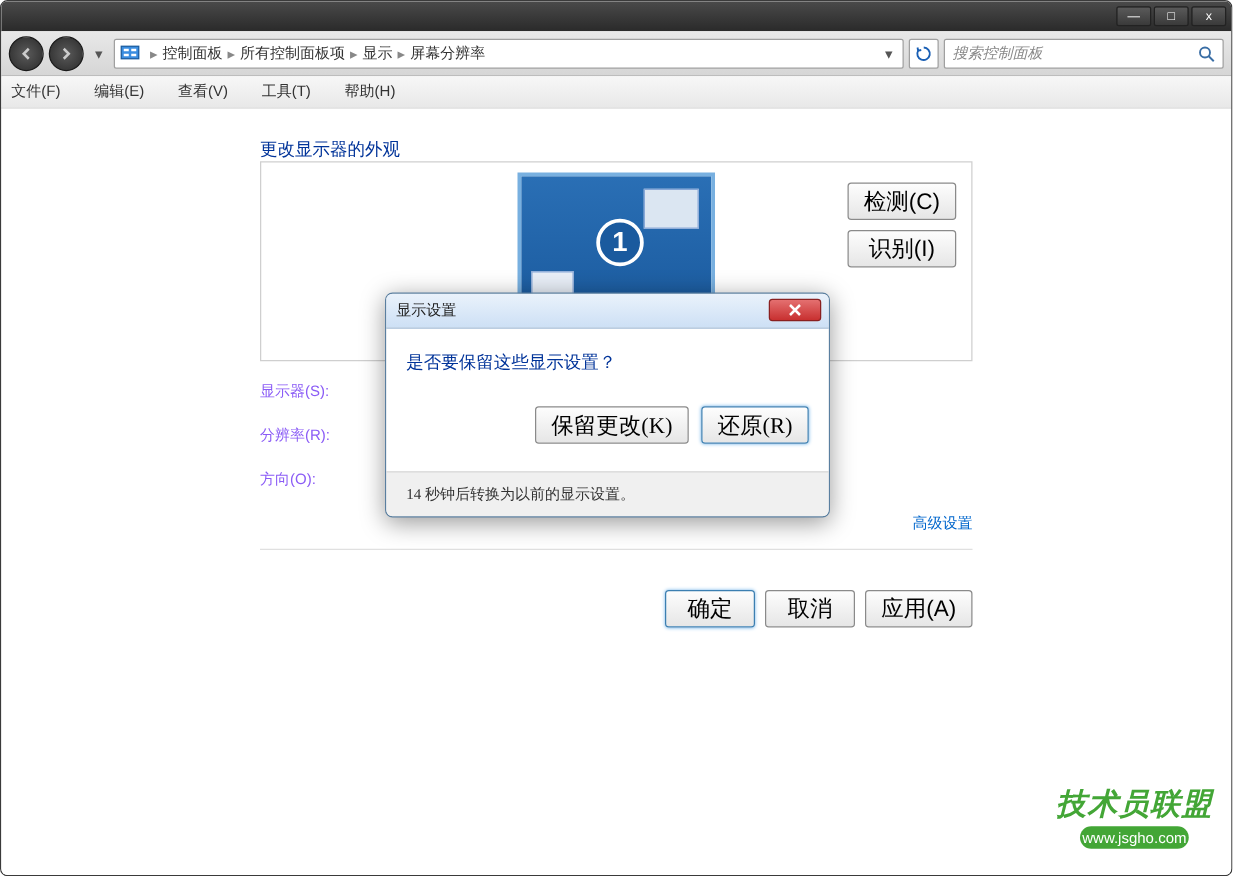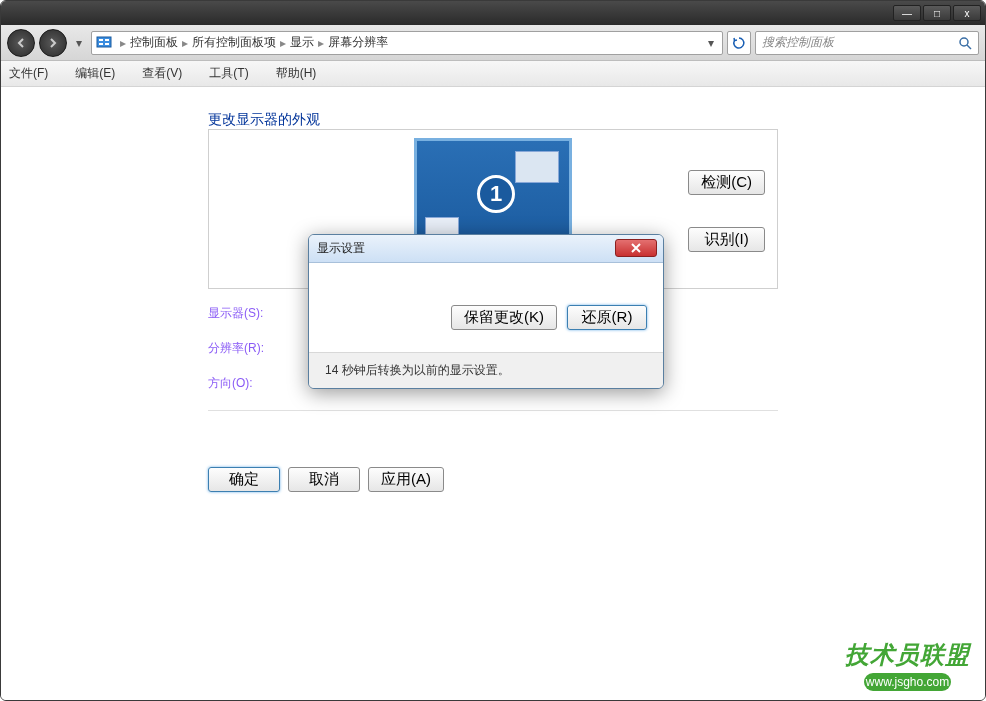--- a/index.html
+++ b/index.html
@@ -28,46 +28,46 @@
 .content-inner { width: 570px; margin: 0 auto; }
 .page-title { color: #003399; font-size: 14px; }
 
 .monitor-box { border: 1px solid #cfcfcf; height: 160px; position: relative; display: flex; justify-content: center; padding-top: 8px; }
 .monitor-preview { width: 158px; height: 120px; background: linear-gradient(#2a6fb5,#1a5a9e); border: 3px solid #78b0e0; position: relative; }
 .monitor-preview::after { content: ""; position: absolute; left: 50%; bottom: -8px; transform: translateX(-50%); width: 40px; height: 6px; background: #2a2a2a; border-radius: 0 0 3px 3px; }
 .preview-win1 { position: absolute; top: 10px; right: 10px; width: 44px; height: 32px; background: #dbe6f2; border: 1px solid #88a8d8; }
 .preview-win2 { position: absolute; bottom: 8px; left: 8px; width: 34px; height: 30px; background: #e8eef7; border: 1px solid #88a8d8; }
 .monitor-num { position: absolute; top: 34px; left: 60px; width: 38px; height: 38px; border-radius: 50%; border: 3px solid #fff; color: #fff; font-size: 22px; font-weight: bold; display: flex; align-items: center; justify-content: center; background: #1a5a9e; }
 .side-btns { position: absolute; right: 12px; top: 16px; display: flex; flex-direction: column; gap: 8px; }
-.win-btn { min-width: 64px; padding: 2px 12px; background: linear-gradient(#fdfdfd,#e6e6e6); border: 1px solid #8a8a8a; border-radius: 3px; cursor: pointer; font-size: 15px; text-align: center; margin-top: 24px; }
+.win-btn { min-width: 64px; padding: 2px 12px; background: linear-gradient(#fdfdfd,#e6e6e6); border: 1px solid #8a8a8a; border-radius: 3px; cursor: pointer; font-size: 18px; text-align: center; }
 
 .form-rows { margin-top: 16px; }
 .form-row { display: flex; align-items: center; margin-bottom: 18px; }
 .form-row label { width: 100px; color: #8b5cf6; }
 .adv-link { text-align: right; margin: 8px 0 12px; }
 .adv-link a, .help-links a { color: #0066cc; text-decoration: none; cursor: pointer; }
 .divider { border: none; border-top: 1px solid #e0e0e0; margin: 6px 0 14px; }
 .help-links { display: flex; flex-direction: column; gap: 10px; }
 
-.bottom-btns { display: flex; gap: 8px; margin-top: 32px; }
+.bottom-btns { display: flex; justify-content: flex-end; gap: 8px; margin-top: 32px; }
 .bottom-btns .win-btn { min-width: 72px; }
 .win-btn.primary { border: 1px solid #3c7fb1; box-shadow: 0 0 3px #6db0e8; }
 
 
-.dialog { position: absolute; left: 308px; top: 234px; width: 356px; background: #f0f0f0; border: 1px solid #5a7fa0; border-radius: 6px; box-shadow: 0 4px 20px rgba(0,0,0,0.4); overflow: hidden; }
+.dialog { position: absolute; left: 308px; top: 234px; width: 356px; background: #f0f0f0; border: 1px solid #5a7fa0; border-radius: 6px; box-shadow: 0 4px 20px rgba(0,0,0,0.4); overflow: hidden; font-family: Liberation Serif, serif; }
 .dialog-title { height: 28px; background: linear-gradient(#eaf2fb,#cde0f5); border-bottom: 1px solid #a8c0da; display: flex; align-items: center; padding: 0 8px; font-size: 12px; color: #222; position: relative; }
 .dialog-close { position: absolute; right: 6px; top: 4px; width: 42px; height: 18px; background: linear-gradient(#e47070,#c83030); border: 1px solid #8a2020; border-radius: 3px; color: #fff; display: flex; align-items: center; justify-content: center; font-weight: bold; font-size: 11px; cursor: pointer; }
 .dialog-body { background: #fff; padding: 18px 16px 22px; }
 .dialog-msg { color: #003399; font-size: 14px; margin-bottom: 26px; }
 .dialog-btns { display: flex; justify-content: flex-end; gap: 10px; }
 .dialog-btns .win-btn { min-width: 80px; }
 .dialog-footer { background: #f0f0f0; padding: 9px 16px; color: #333; border-top: 1px solid #d8d8d8; }
 
 
-.watermark { position: absolute; right: 16px; bottom: 10px; text-align: center; }
+.watermark { position: absolute; right: 16px; bottom: 22px; text-align: center; }
 .watermark .wm1 { font-size: 24px; font-weight: bold; color: #43a636; font-style: italic; letter-spacing: 1px; }
 .watermark .wm2 { background: #43a636; color: #fff; font-size: 12px; padding: 2px 2px; border-radius: 10px; display: inline-block; margin-top: 2px; }
 
 svg { display: block; }
 </style>
 </head>
 <body>
 
 <div class="window">
   <div class="titlebar">
@@ -154,20 +154,21 @@
             <label>显示器(S):</label>
           </div>
         <div class="form-row">
             <label>分辨率(R):</label>
           </div>
         <div class="form-row">
             <label>方向(O):</label>
           </div>
       </div>
 
+      <div class="adv-link"><a>高级设置</a></div>
       <hr class="divider">
 
       <div class="bottom-btns">
         <div class="win-btn primary">确定</div>
         <div class="win-btn">取消</div>
         <div class="win-btn">应用(A)</div>
       </div>
     </div>
   </div>
 </div>
@@ -175,20 +176,21 @@
 <div class="dialog">
   <div class="dialog-title">
     <span>显示设置</span>
     <div class="dialog-close">
       <svg width="12" height="10" viewBox="0 0 12 10">
           <path d="M2 1 L10 9 M10 1 L2 9" stroke="#fff" stroke-width="2"></path>
         </svg>
     </div>
   </div>
   <div class="dialog-body">
+    <div class="dialog-msg">是否要保留这些显示设置？</div>
     <div class="dialog-btns">
       <div class="win-btn">保留更改(K)</div>
       <div class="win-btn primary">还原(R)</div>
     </div>
   </div>
   <div class="dialog-footer">14 秒钟后转换为以前的显示设置。</div>
 </div>
 
 <div class="watermark">
   <div class="wm1">技术员联盟</div>

